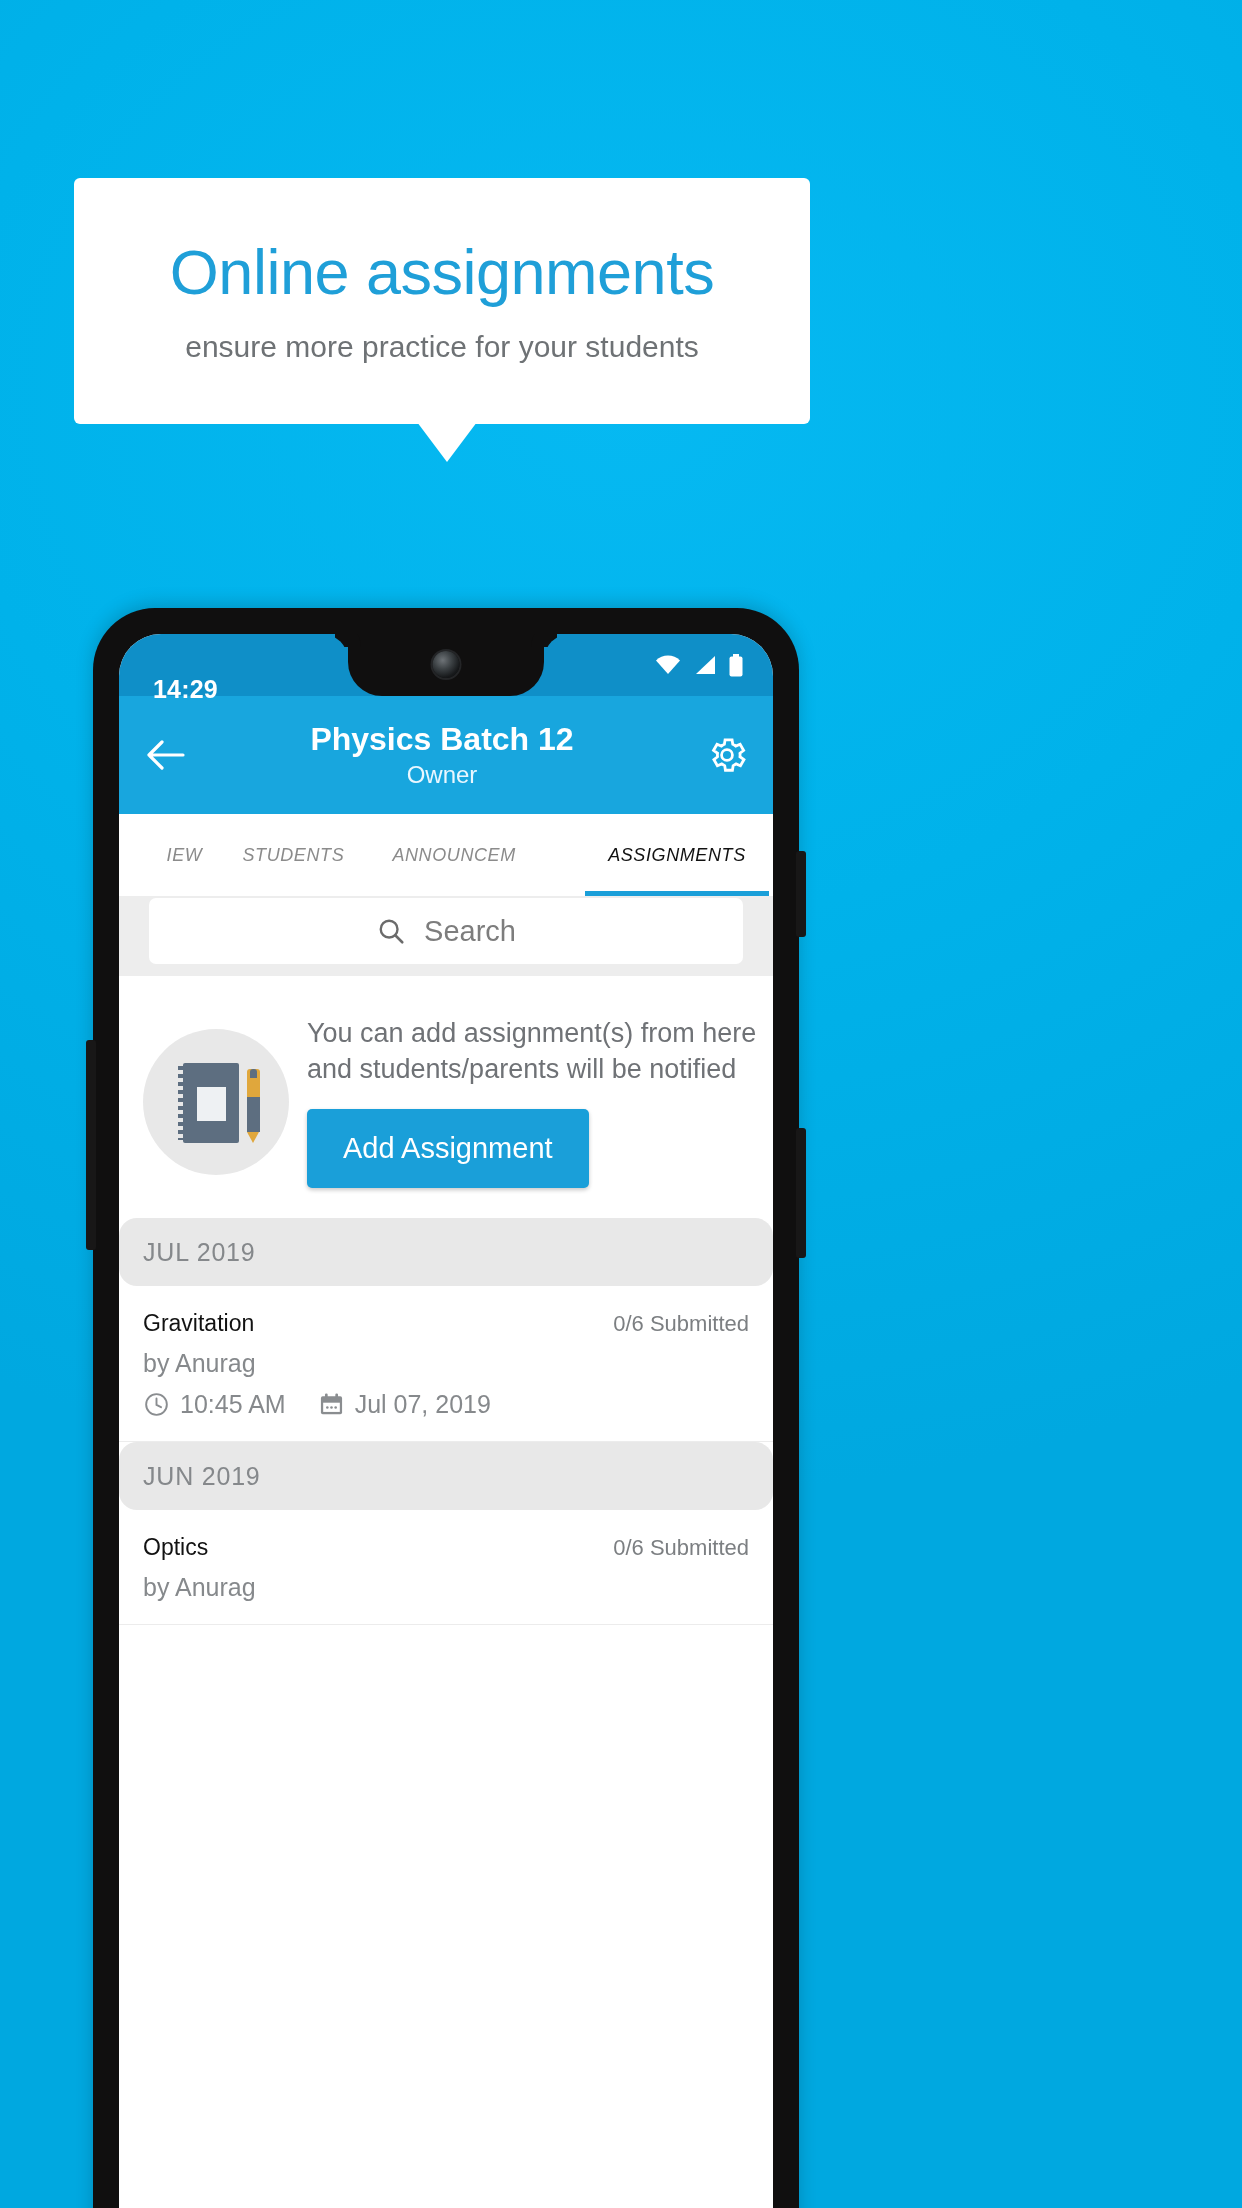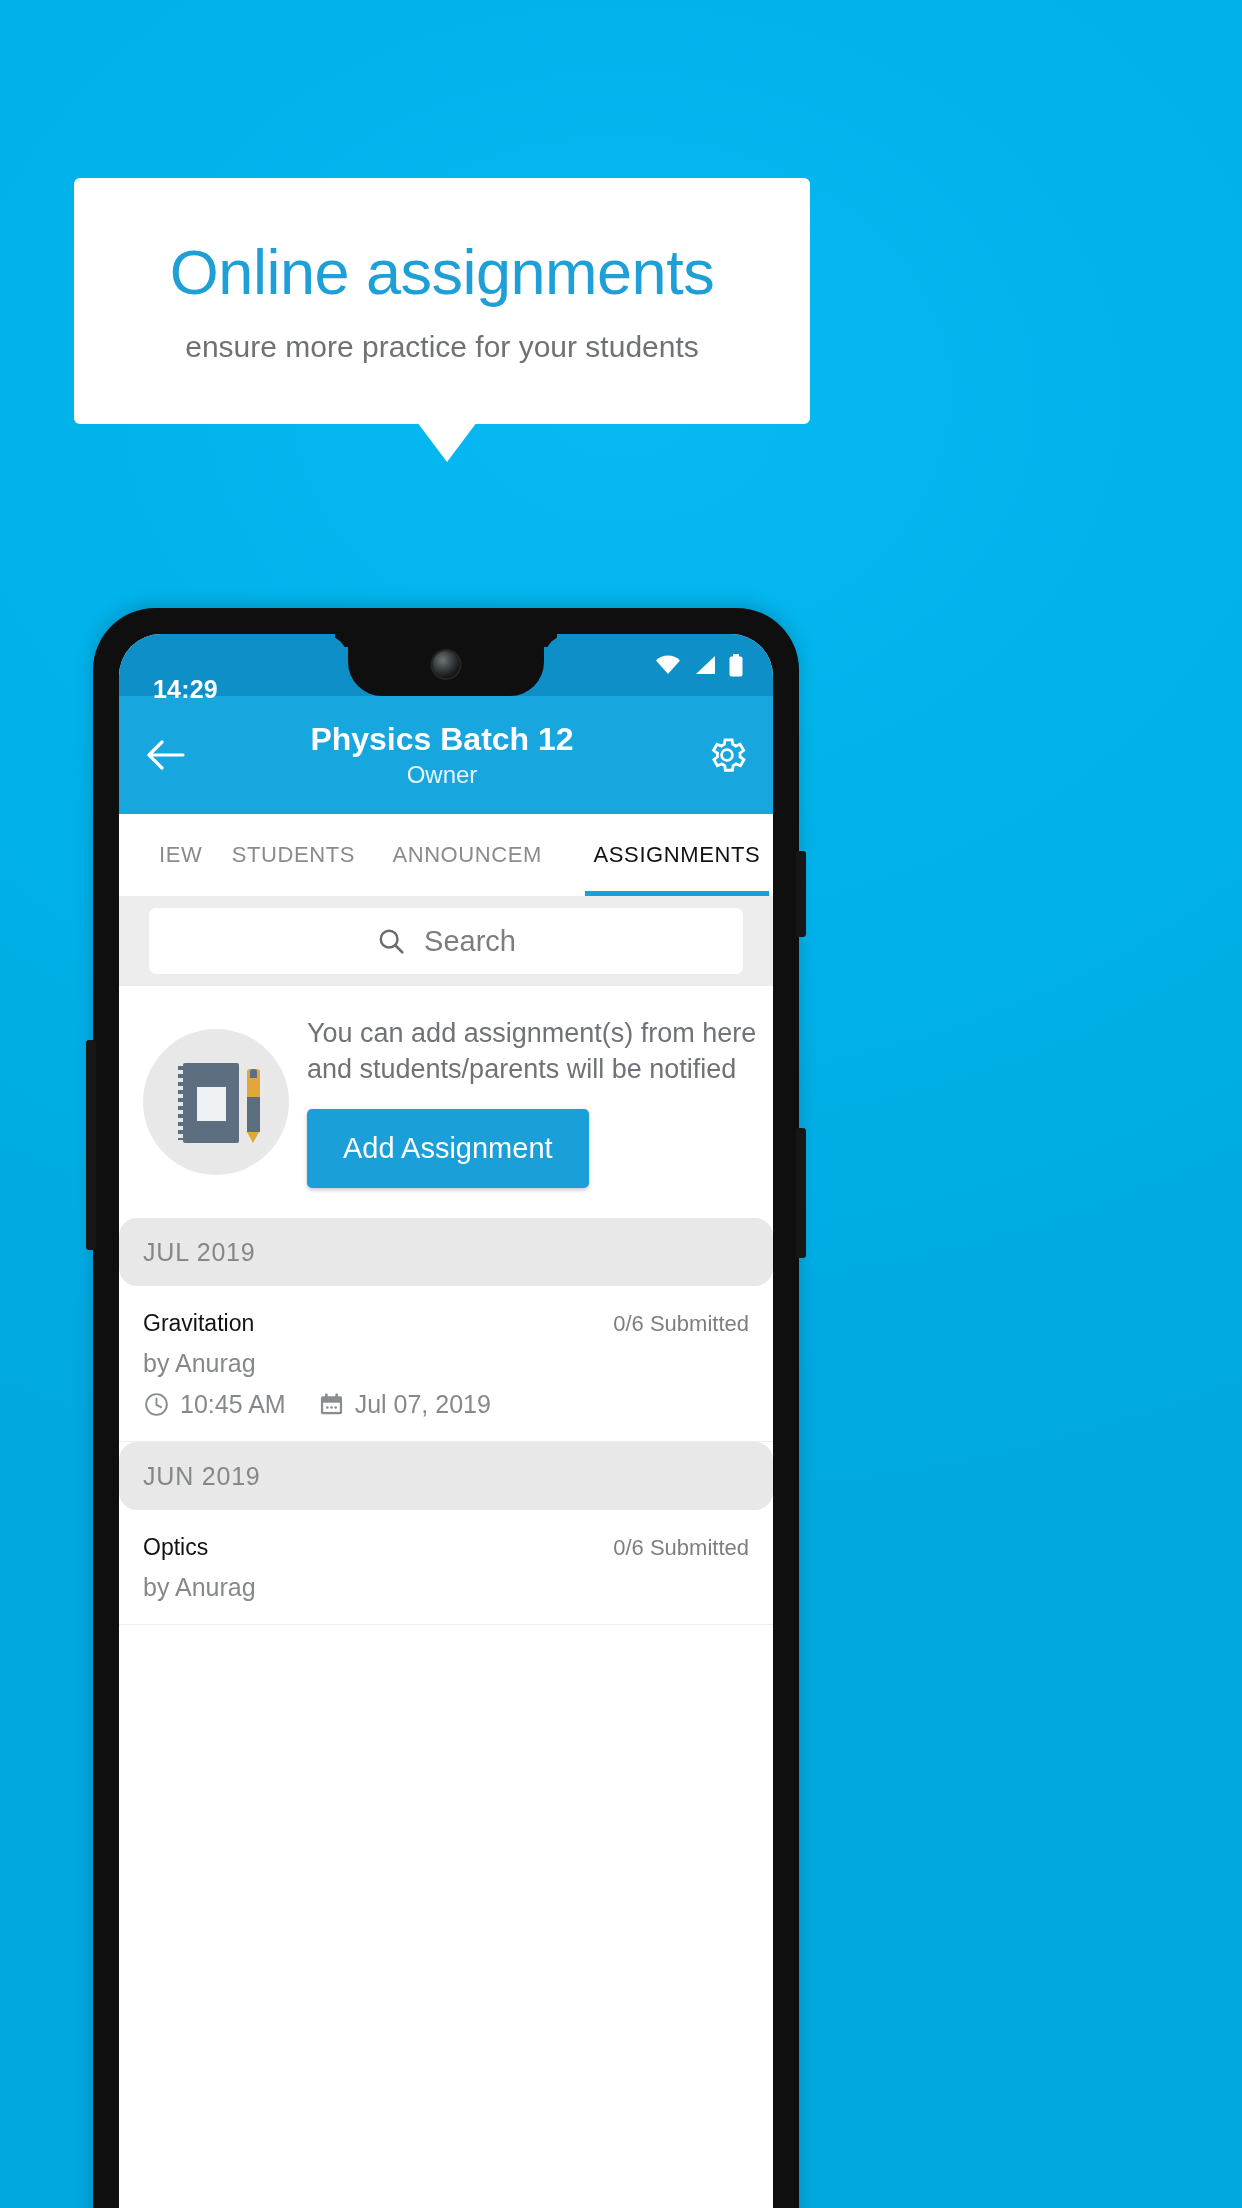--- a/index.html
+++ b/index.html
@@ -93,34 +93,34 @@
   .appbar-gear{ width:92px; display:flex; align-items:center; justify-content:center;}
 
   
   .tabs{
     position:absolute; left:0; top:180px; width:100%; height:82px;
     background:#ffffff; display:flex; align-items:flex-end; z-index:4;
     overflow:hidden;
   }
   .tab{
     display:flex; align-items:center; justify-content:center;
-    height:100%; font-size:22px; letter-spacing:.6px; color:#8b8b8b;
-    white-space:nowrap; position:relative; font-weight:400;
+    height:100%; font-size:18px; letter-spacing:.6px; color:#8b8b8b;
+    white-space:nowrap; position:relative; font-weight:400;font-style:italic;
   }
   .tab.t0{ width:96px; justify-content:flex-end; padding-right:4px;}
   .tab.t1{ width:192px; }
   .tab.t2{ width:212px; color:#111111; }
   .tab.t3{ width:220px; justify-content:flex-start; padding-left:12px;}
   .tab.active::after{
     content:""; position:absolute; left:4px; right:4px; bottom:0; height:5px; background:#1a9fd9;
   }
 
   
   .searchwrap{
-    position:absolute; left:0; top:262px; width:100%; height:90px;
+    position:absolute; left:0; top:252px; width:100%; height:90px;
     background:#ededed; display:flex; align-items:center; justify-content:center; z-index:3;
   }
   .searchbox{
     width:594px; height:66px; background:#ffffff; border-radius:7px;
     display:flex; align-items:center; justify-content:center; gap:18px;
   }
   .search-ph{ color:#7d7d7d; font-size:29px; }
 
   
   .empty{

